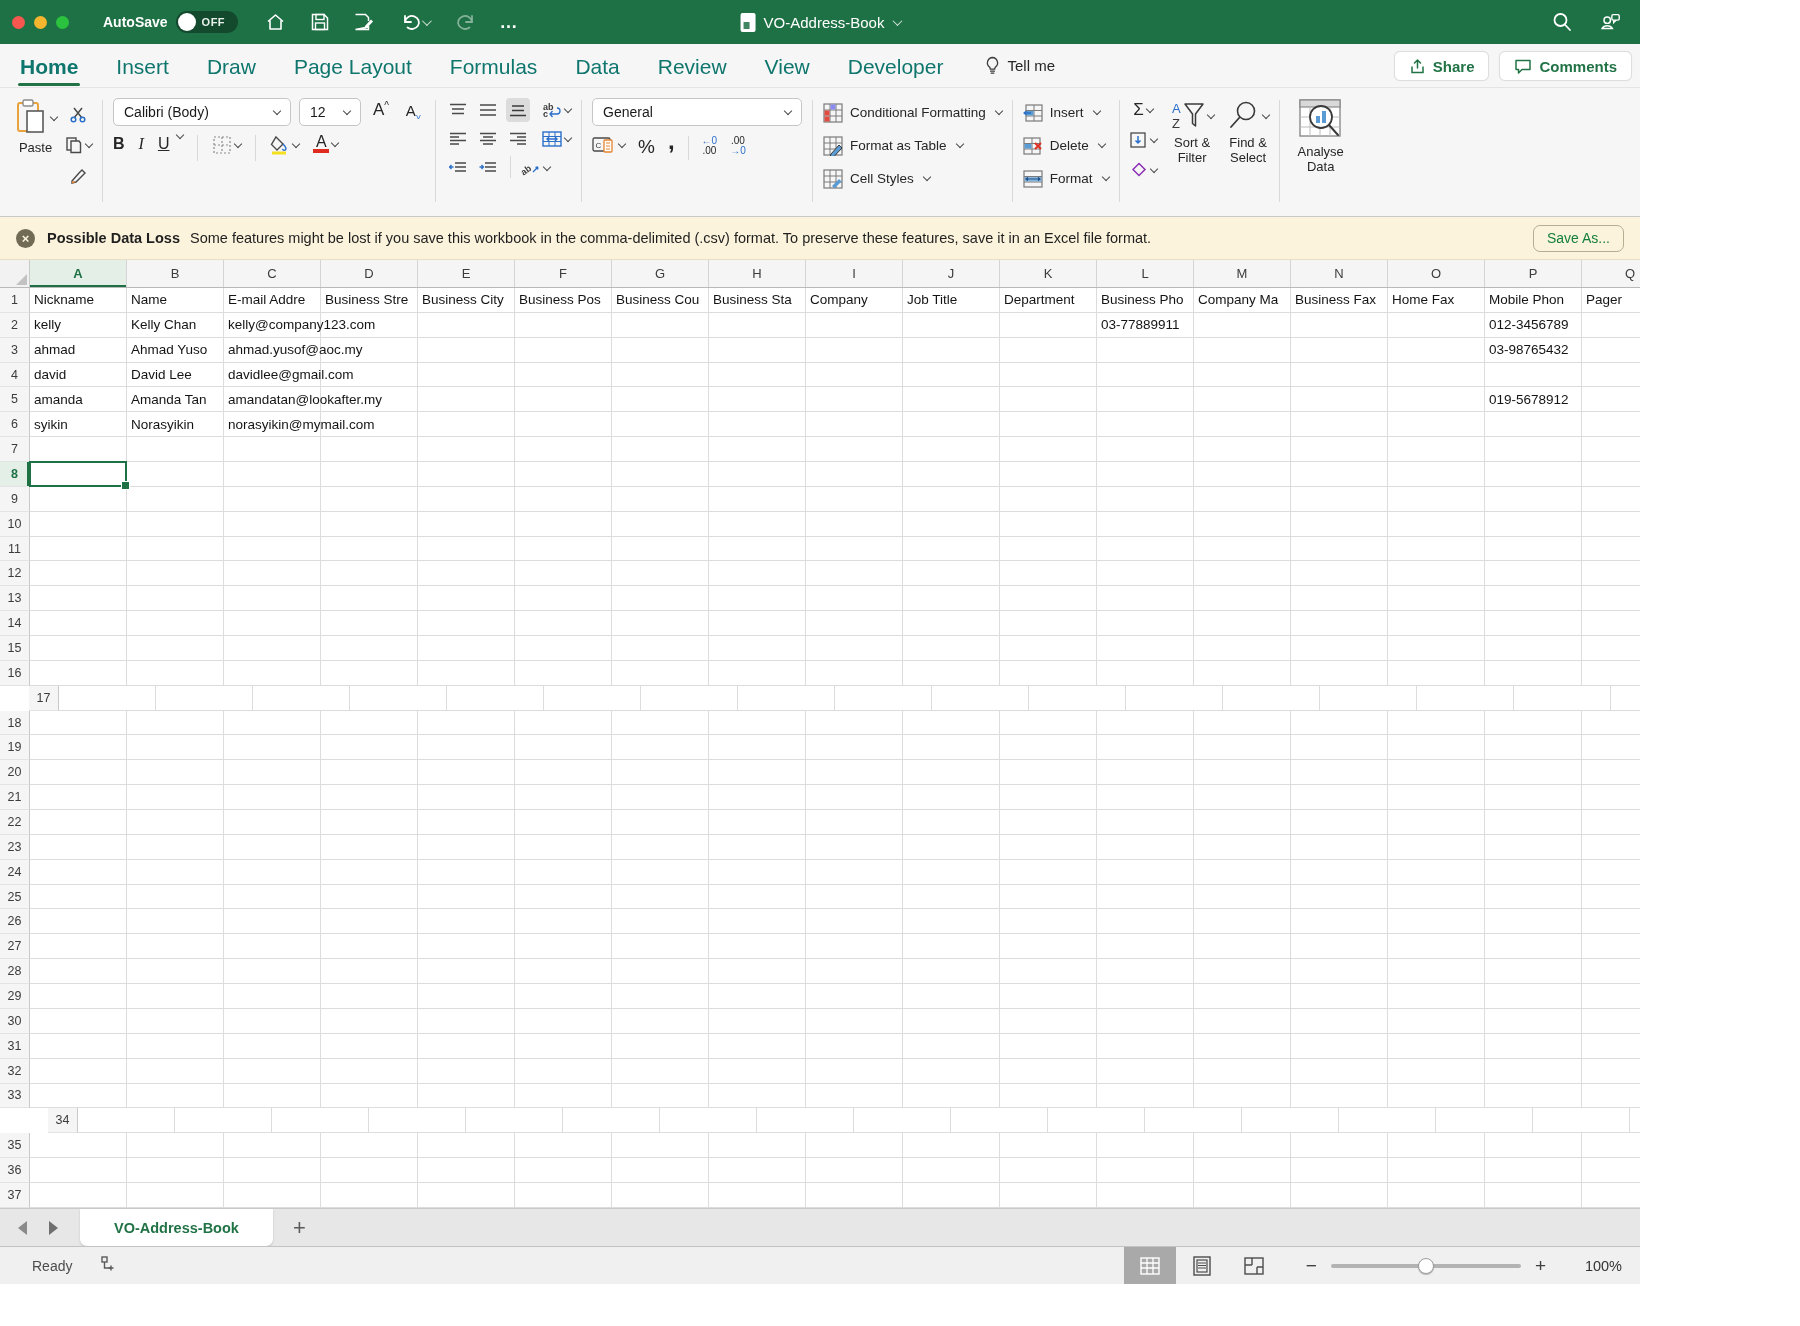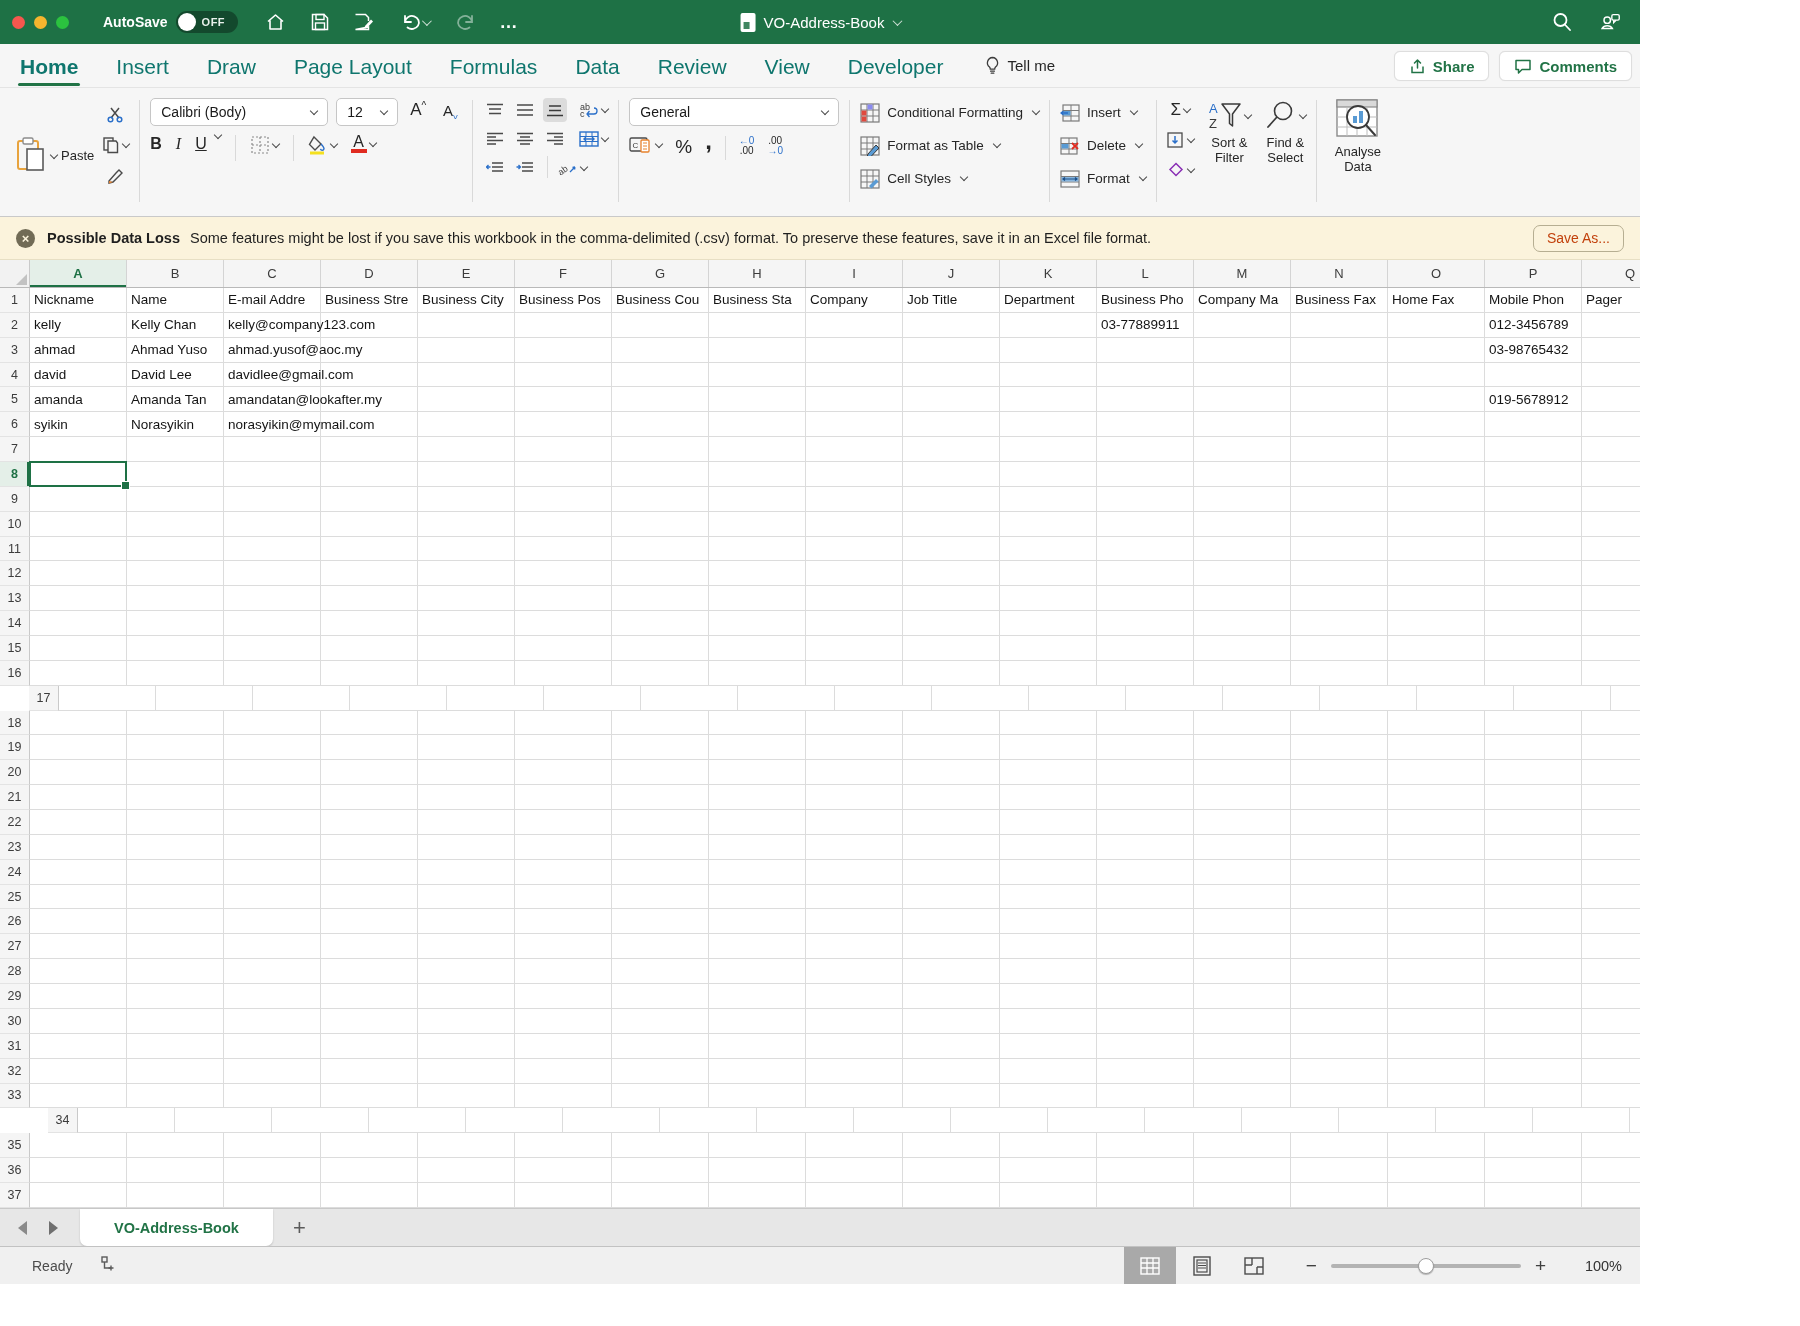--- a/index.html
+++ b/index.html
@@ -46,21 +46,21 @@
   .rowline { display:flex; align-items:flex-start; }
   .styles-line { display:flex; align-items:center; gap:7px; height:29px; font-size:13.5px; color:#262626; }
   .mini { font-size:10px; color:#262626; line-height:10px; text-align:center; }
   .blue { color:#2a6fc9; }
 
   
   .warnbar { height:43px; background:#fbf3dc; display:flex; align-items:center; padding:0 16px; flex:none; border-bottom:1px solid #e7dfc4; }
   .warn-ic { width:19px; height:19px; border-radius:50%; background:#716b56; color:#fbf3dc; display:flex; align-items:center; justify-content:center; font-size:13px; font-weight:700; flex:none; }
   .warn-title { font-weight:700; font-size:14.5px; color:#1f1f1f; margin-left:12px; }
   .warn-msg { font-size:14.5px; color:#1f1f1f; margin-left:10px; }
-  .saveas { margin-left:auto; border:1px solid #b6ae92; border-radius:7px; height:27px; padding:0 13px; font-size:14px; color:#c2410c; background:transparent; display:flex; align-items:center; }
+  .saveas { margin-left:auto; border:1px solid #b6ae92; border-radius:7px; height:27px; padding:0 13px; font-size:14px; color:#15803d; background:transparent; display:flex; align-items:center; }
 
   
   .fbar { height:42px; background:#fbfbfb; display:flex; align-items:center; padding:4px 8px 6px 8px; flex:none; border-bottom:1px solid #cfcfcf; }
   .namebox { width:108px; height:28px; background:#fff; border:1px solid #c6c6c6; border-radius:5px; display:flex; align-items:center; padding:0 6px 0 10px; font-size:14px; color:#111; }
   .spin { margin-left:auto; display:flex; flex-direction:column; gap:2px; align-items:center; }
   .spin .up { width:0; height:0; border-left:4px solid transparent; border-right:4px solid transparent; border-bottom:5px solid #333; }
   .spin .dn { width:0; height:0; border-left:4px solid transparent; border-right:4px solid transparent; border-top:5px solid #333; }
   .fbtns { display:flex; align-items:center; gap:16px; margin:0 10px 0 18px; color:#b7b7b7; font-size:16px; }
   .fx { font-family:"Liberation Serif", serif; font-style:italic; font-size:17px; color:#333; }
   .finput { flex:1; height:100%; display:flex; align-items:center; background:transparent; font-size:14px; color:#111; border-left:1px solid #e0e0e0; padding-left:8px; }
@@ -207,21 +207,21 @@
             <path d="M2 2.5 H16 V11.5 H8 L4.5 15 V11.5 H2 Z" fill="none" stroke="#217346" stroke-width="1.5" stroke-linejoin="round"></path>
           </svg>
         <span>Comments</span>
       </div>
     </div>
   </div>
 
   <div class="ribbon">
 
     <div class="rgroup" style="flex-direction:row; gap:8px;">
-      <div style="display:flex; flex-direction:row; align-items:center; gap:4px; padding-top:4px;">
+      <div style="display:flex; flex-direction:column; align-items:center; gap:4px; padding-top:4px;">
         <div style="display:flex; align-items:flex-start;">
           <svg width="34" height="38" viewBox="0 0 34 38">
             <rect x="4" y="5" width="20" height="28" rx="2" fill="none" stroke="#e8a33d" stroke-width="2"></rect>
             <rect x="9" y="2" width="10" height="6" rx="1.5" fill="#fff" stroke="#8c8c8c" stroke-width="1.4"></rect>
             <rect x="13" y="13" width="16" height="21" fill="#fff" stroke="#5a5a5a" stroke-width="1.6"></rect>
           </svg>
           <span class="chev" style="margin-top:16px;"></span>
         </div>
         <span class="biglabel">Paste</span>
       </div>
@@ -288,21 +288,21 @@
         </span>
         <span style="display:flex;align-items:center;">
           <span style="font-size:16px;color:#262626;display:flex;flex-direction:column;align-items:center;line-height:14px;">A<span style="display:block;width:16px;height:4px;background:#e02b20;"></span></span>
           <span class="chev"></span>
         </span>
       </div>
     </div>
 
     <div class="rsep"></div>
 
-    <div class="rgroup" style="gap:5px; padding-top:4px;">
+    <div class="rgroup" style="gap:5px; padding-top:4px;font-weight:bold;">
       <div class="rowline" style="gap:6px;">
         <div class="icbtn">
             <svg width="18" height="14" viewBox="0 0 18 14">
               <path d="M1 1.5 H17 M3 6 H15 M3 10.5 H15" stroke="#4a4a4a" stroke-width="1.6"></path>
             </svg>
           </div>
         <div class="icbtn">
             <svg width="18" height="14" viewBox="0 0 18 14">
               <path d="M1 2 H17 M1 7 H17 M1 12 H17" stroke="#4a4a4a" stroke-width="1.6"></path>
             </svg>

